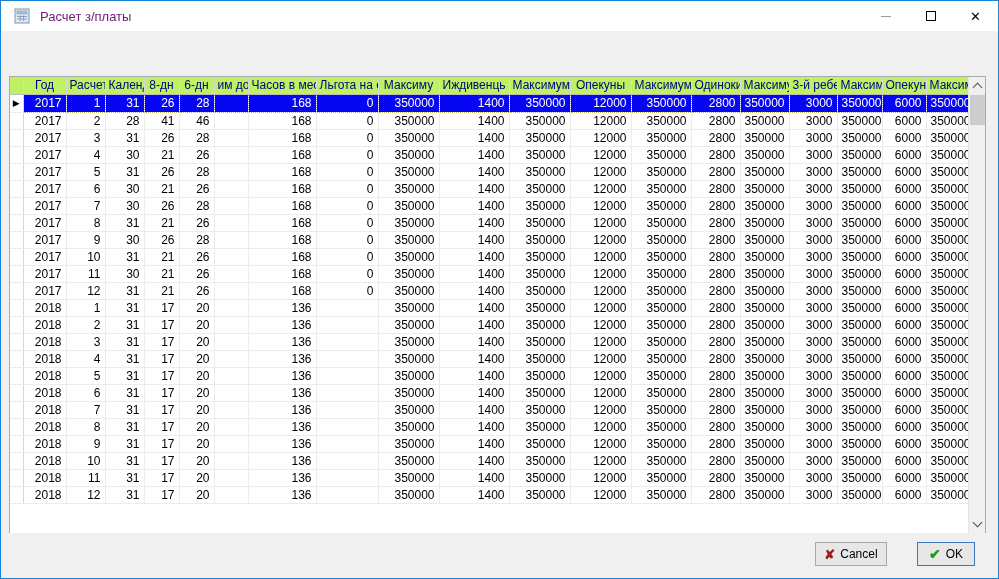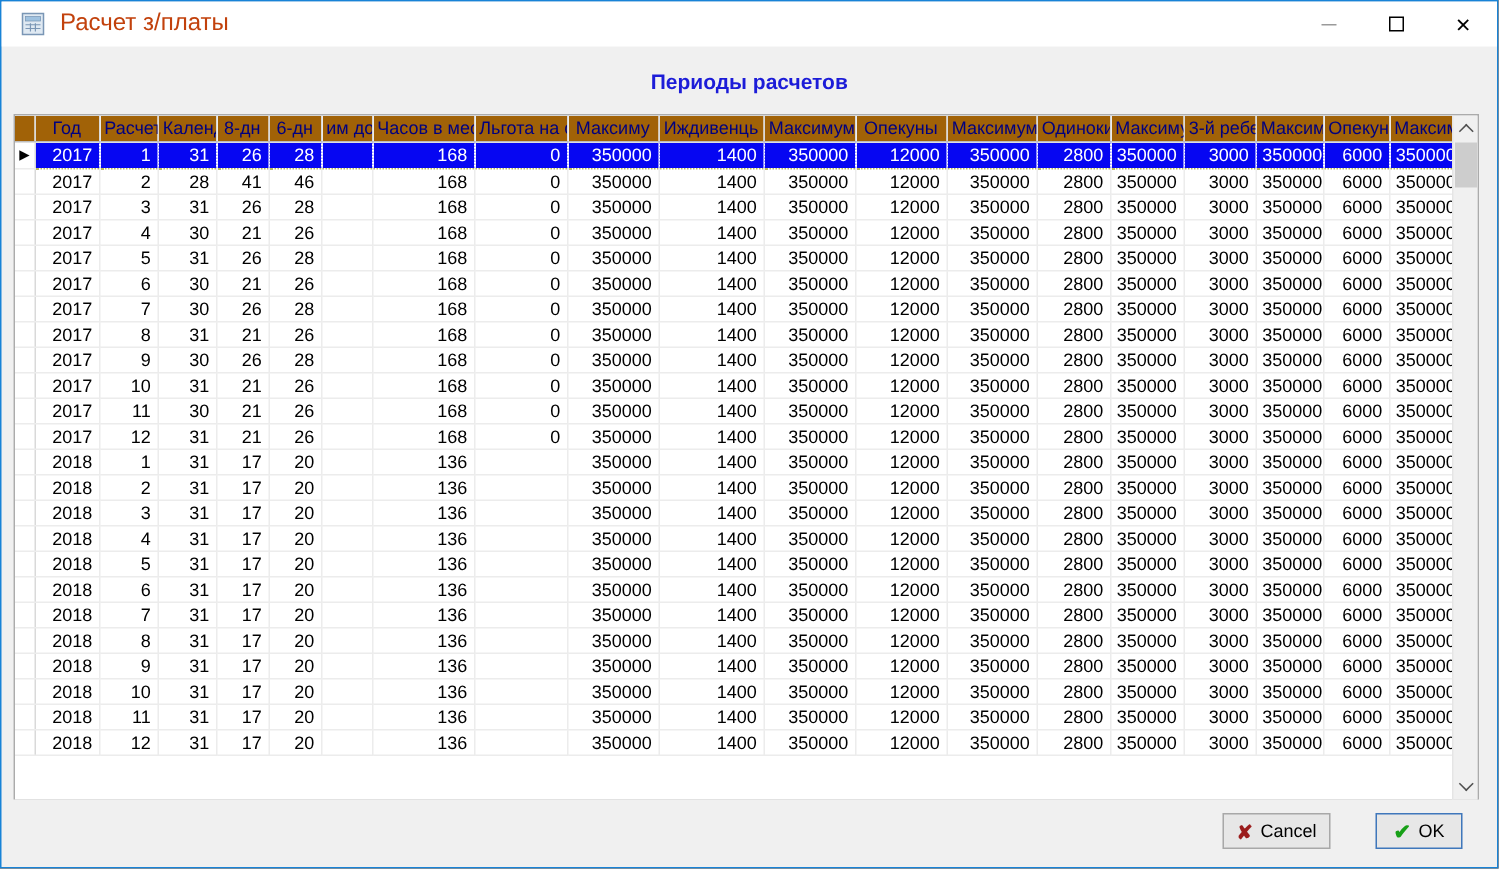--- a/index.html
+++ b/index.html
@@ -5,34 +5,34 @@
   html,body{margin:0;padding:0;background:#444;}
   *{box-sizing:border-box;}
   .window{
     position:relative;width:999px;height:579px;background:#f0f0f0;
     border:1px solid #1883d7;overflow:hidden;
     font-family:"Liberation Sans",sans-serif;font-size:12px;color:#000;
   }
   
   .titlebar{position:absolute;left:0;top:0;right:0;height:30px;background:#fff;display:flex;align-items:center;}
   .app-icon{width:16px;height:16px;margin:0 10px 0 13px;flex:0 0 auto;}
-  .title-text{font-size:16px;color:#c2410c;}
+  .title-text{font-size:13px;color:#701a75;}
   .caption-buttons{position:absolute;right:0;top:0;height:30px;display:flex;}
   .cap-btn{width:45px;height:30px;display:flex;align-items:center;justify-content:center;cursor:default;}
   .glyph-min{width:10px;height:1px;background:#9a9a9a;}
   .glyph-max{width:10px;height:10px;border:1px solid #000;}
   .glyph-close{font-size:13px;color:#000;line-height:1;}
   
   .header-panel{position:absolute;left:1px;top:31px;right:1px;height:43px;background:#f0f0f0;display:flex;align-items:center;justify-content:center;}
   .panel-title{color:#1c1cd8;font-weight:bold;font-size:14px;}
   
   .grid-box{position:absolute;left:8px;top:75px;width:977px;height:458px;background:#fff;border:1px solid #ababab;overflow:hidden;}
   table.grid{border-collapse:collapse;table-layout:fixed;width:958px;}
   table.grid th{
-    height:17px;padding:0 3px;font-weight:normal;color:#00007f;background:#a16207;
+    height:17px;padding:0 3px;font-weight:normal;color:#00007f;background:#bef264;
     border-right:1px solid #d9d9d9;border-bottom:1px solid #bdbdbd;
     overflow:hidden;white-space:nowrap;font-size:12px;
   }
   table.grid td{
     height:17px;padding:0 4px;border-right:1px solid #ececec;border-bottom:1px solid #ececec;
     overflow:hidden;white-space:nowrap;text-align:right;font-size:12px;color:#000;
   }
   table.grid td.ind{padding:0;text-align:center;border-right:1px solid #d9d9d9;background:#fff;}
   tr.sel td{background:#0606f2;color:#fff;border-right:1px dotted #9f9fff;border-bottom:1px dotted #b9b95c;}
   tr.sel td.ind{background:#fff;color:#000;border-right:1px solid #d9d9d9;border-bottom:1px solid #ececec;}
@@ -79,23 +79,20 @@
         </div>
       <div class="cap-btn">
           <div class="glyph-max"></div>
         </div>
       <div class="cap-btn">
           <span class="glyph-close">✕</span>
         </div>
     </div>
   </div>
 
-  <div class="header-panel">
-    <span class="panel-title">Периоды расчетов</span>
-  </div>
 
   <div class="grid-box">
     <table class="grid">
       <colgroup id="grid-cols">
           <col style="width: 13px;">
           <col style="width: 43px;">
           <col style="width: 39px;">
           <col style="width: 39px;">
           <col style="width: 35px;">
           <col style="width: 35px;">

